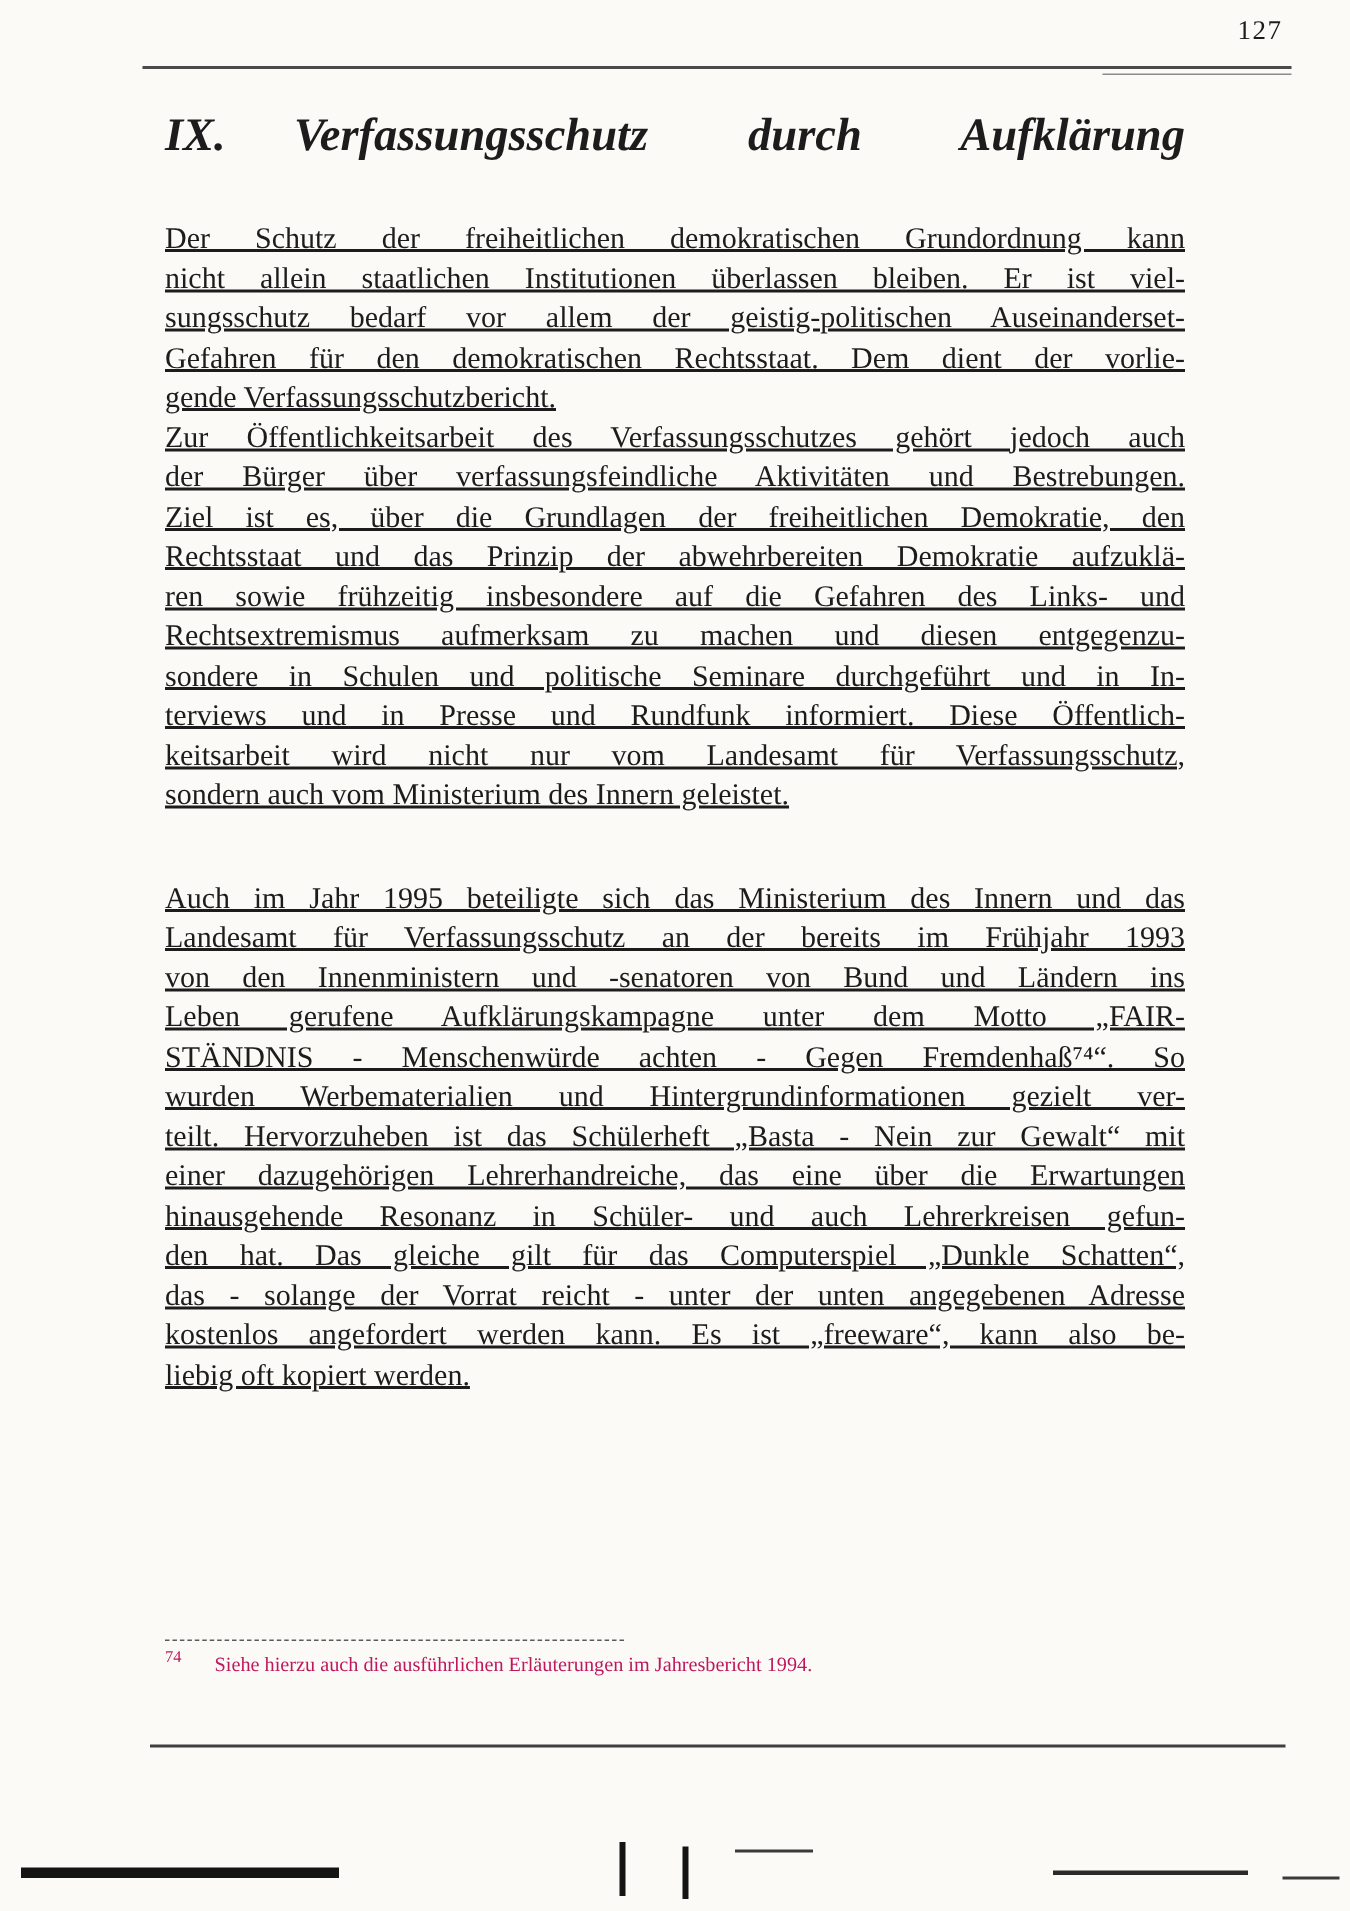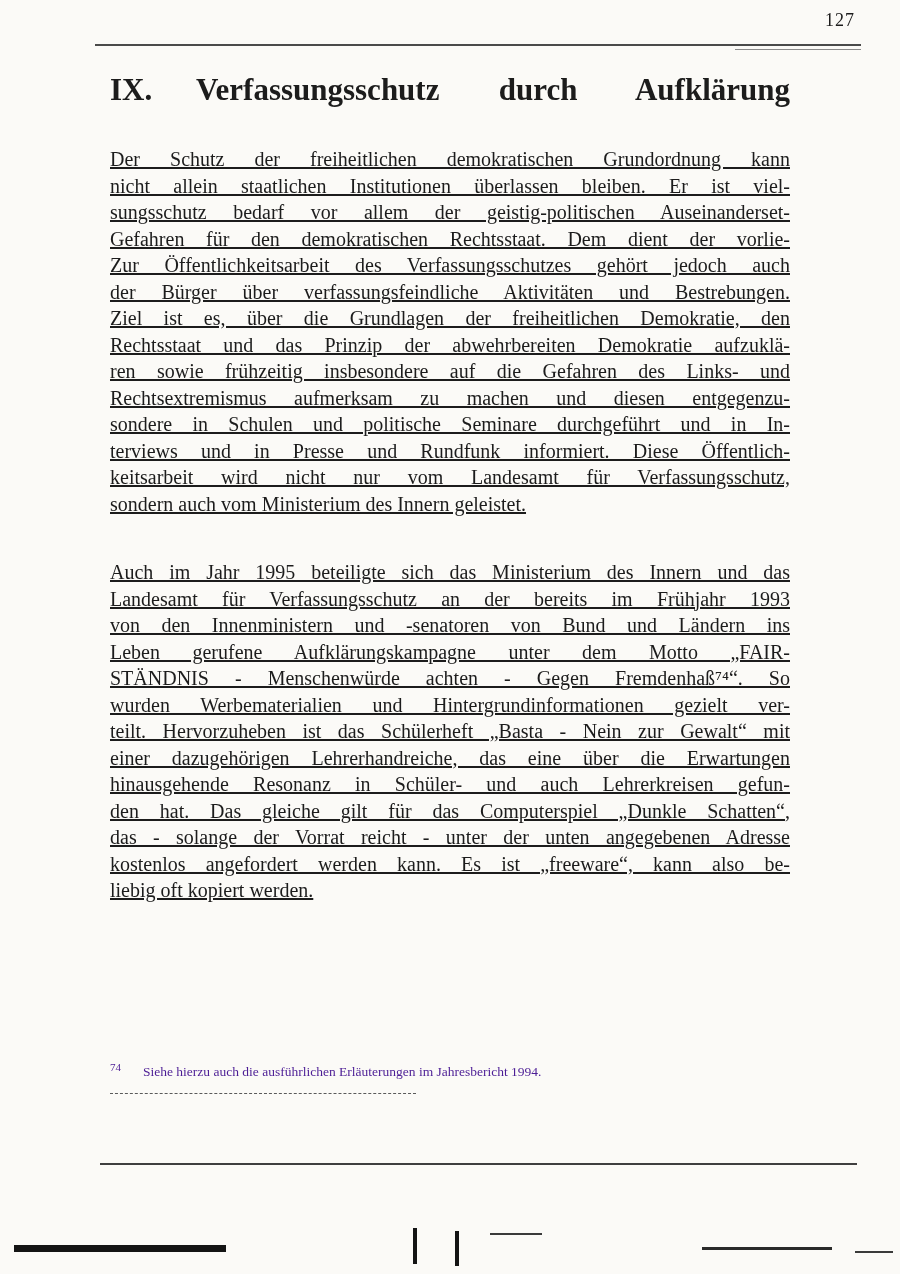--- a/index.html
+++ b/index.html
@@ -41,20 +41,21 @@
     left: 110px;
     top: 70px;
     width: 680px;
   }
   .heading {
     display: flex;
     align-items: baseline;
     font-weight: bold;
     font-size: 31px;
     line-height: 40px;
+    font-style: italic;
   }
   .heading .numeral { width: 86px; flex: none; }
   .heading .title {
     flex: 1;
     text-align: justify;
     text-align-last: justify;
   }
   .body-text {
     margin-top: 36px;
     font-size: 20px;
@@ -71,25 +72,25 @@
   .footnote-separator {
     position: absolute;
     top: 1093px;
     left: 110px;
     width: 306px;
     border-top: 1px solid #5a5a5a;
     border-top-style: dashed;
   }
   .footnote {
     position: absolute;
-    top: 1064px;
+    top: 1102px;
     left: 110px;
     width: 680px;
     font-size: 13.5px;
-    color: #4c1d95;
+    color: #be185d;
     display: flex;
   }
   .footnote .marker {
     font-size: 11px;
     vertical-align: super;
     margin-right: 22px;
     position: relative;
     top: -3px;
     flex: none;
   }
@@ -124,20 +125,21 @@
       <span class="numeral">IX.</span>
       <span class="title">Verfassungsschutz durch Aufklärung</span>
     </div>
 
     <div class="body-text">
         <div class="paragraph">
           <div class="line">Der Schutz der freiheitlichen demokratischen Grundordnung kann</div>
           <div class="line">nicht allein staatlichen Institutionen überlassen bleiben. Er ist viel-</div>
           <div class="line">sungsschutz bedarf vor allem der geistig-politischen Auseinanderset-</div>
           <div class="line">Gefahren für den demokratischen Rechtsstaat. Dem dient der vorlie-</div>
+          <div class="line flush">gende Verfassungsschutzbericht.</div>
           <div class="line">Zur Öffentlichkeitsarbeit des Verfassungsschutzes gehört jedoch auch</div>
           <div class="line">der Bürger über verfassungsfeindliche Aktivitäten und Bestrebungen.</div>
           <div class="line">Ziel ist es, über die Grundlagen der freiheitlichen Demokratie, den</div>
           <div class="line">Rechtsstaat und das Prinzip der abwehrbereiten Demokratie aufzuklä-</div>
           <div class="line">ren sowie frühzeitig insbesondere auf die Gefahren des Links- und</div>
           <div class="line">Rechtsextremismus aufmerksam zu machen und diesen entgegenzu-</div>
           <div class="line">sondere in Schulen und politische Seminare durchgeführt und in In-</div>
           <div class="line">terviews und in Presse und Rundfunk informiert. Diese Öffentlich-</div>
           <div class="line">keitsarbeit wird nicht nur vom Landesamt für Verfassungsschutz,</div>
           <div class="line flush">sondern auch vom Ministerium des Innern geleistet.</div>

